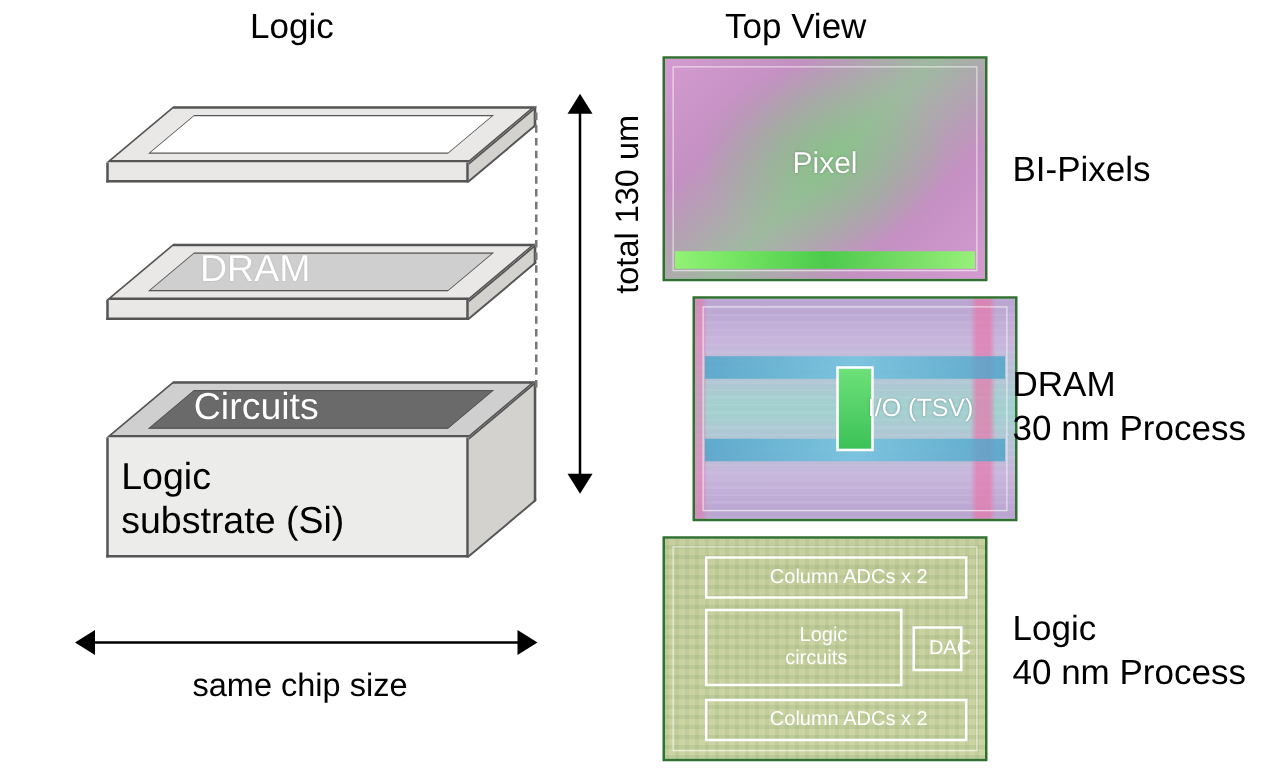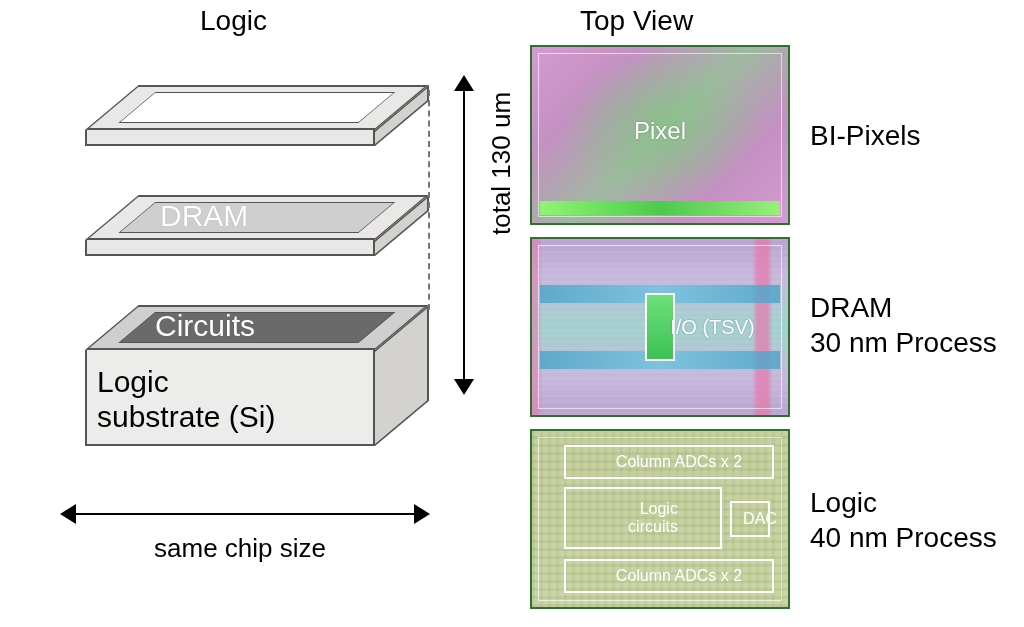--- a/index.html
+++ b/index.html
@@ -267,21 +267,21 @@
   </div>
   <div class="v-label">total 130 um</div>
 
   <div class="panel pixel abs" style="left:530px; top:45px; width:260px; height:180px;">
     <div class="glass"></div>
     <div class="bottom-bar"></div>
     <div class="abs overlay-label" style="left:50%; top:48%; transform:translate(-50%,-50%);">Pixel</div>
   </div>
   <div class="abs side-label" style="left:810px; top:120px; white-space:pre-line;">BI-Pixels</div>
 
-  <div class="panel dram abs" style="left:530px; top:237px; width:260px; height:180px;">
+  <div class="panel dram abs" style="left:554px; top:237px; width:260px; height:180px;">
     <div class="glass"></div>
     <div class="band top"></div>
     <div class="band bot"></div>
     <div class="tsv"></div>
     <div class="abs overlay-label small" style="left:54%; top:50%; transform:translateY(-50%); white-space:nowrap;">I/O (TSV)</div>
   </div>
   <div class="abs side-label" style="left:810px; top:290px; white-space:pre-line; line-height:1.25;">DRAM
 30 nm Process</div>
 
   <div class="panel logic abs" style="left:530px; top:429px; width:260px; height:180px;">

